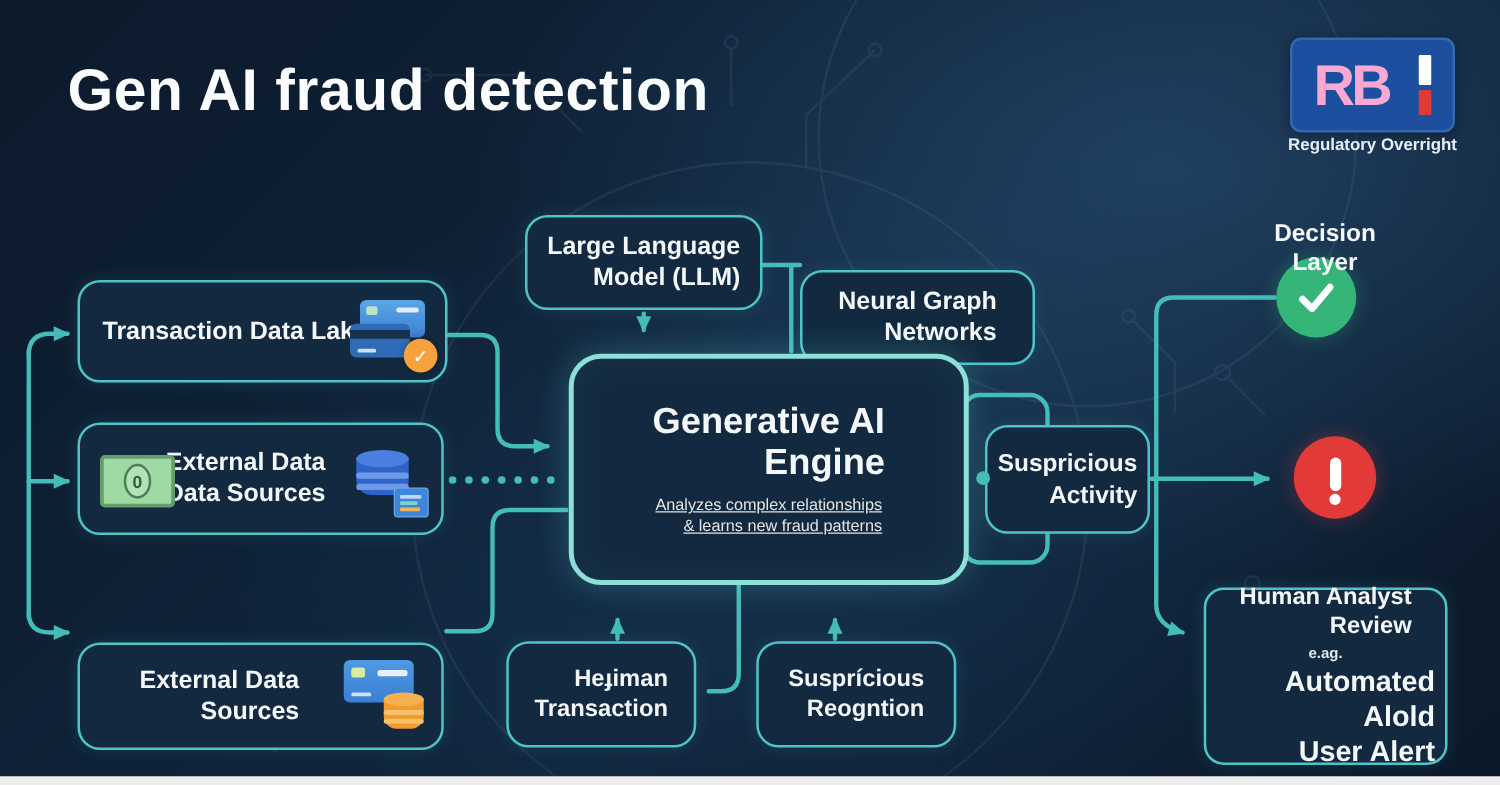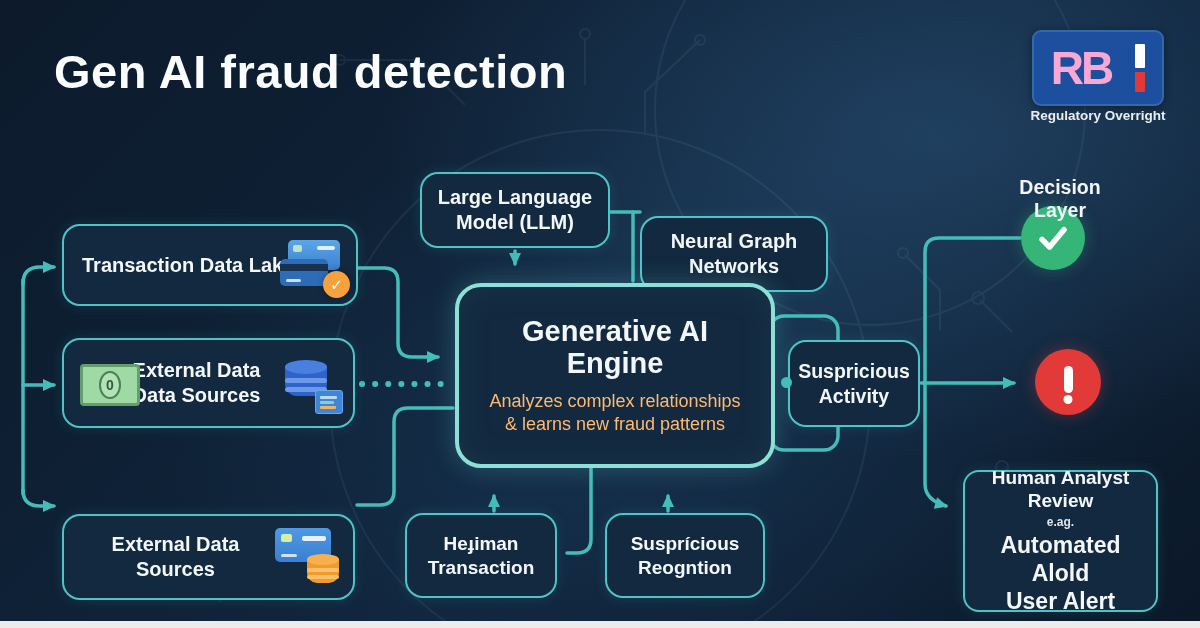--- a/index.html
+++ b/index.html
@@ -23,30 +23,30 @@
         box-shadow:0 2px 10px rgba(0,0,0,.4);}
   .logo-abbr{font-size:46px;font-weight:800;letter-spacing:-3px;color:#f9a8d4;line-height:1;margin-right:24px;text-align:center;}
   .logo-bar{width:10px;height:48px;display:flex;flex-direction:column;justify-content:space-between;}
   .logo-bar .top{height:24px;background:#ffffff;border-radius:1px;}
   .logo-bar .bot{height:20px;background:#e03a36;border-radius:1px;}
   .logo-caption{left:1008px;top:108px;width:180px;text-align:center;font-size:13.5px;font-weight:700;color:#e9eef6;z-index:4;}
 
   .layer-label{font-size:19.5px;font-weight:800;color:#f3f6fa;z-index:4;}
 
   .box{position:absolute;background:#12293f;border:2.5px solid #4fc4c6;border-radius:18px;
-       display:flex;align-items:center;justify-content:center;text-align:center;
+       display:flex;align-items:center;justify-content:center;text-align:right;
        font-weight:700;color:#f4f7fa;z-index:2;white-space:pre-line;
        box-shadow:0 0 14px rgba(70,200,200,.14);}
   .box .lbl{white-space:pre-line;line-height:1.25;}
 
   .engine{left:455px;top:283px;width:320px;height:185px;border:4px solid #8ce0d8;border-radius:26px;
           background:#13293f;flex-direction:column;z-index:2;
           box-shadow:0 0 26px rgba(100,225,215,.25), inset 0 0 30px rgba(40,90,110,.25);}
   .engine-title{font-size:29px;font-weight:800;line-height:1.12;white-space:pre-line;}
-  .engine-desc{font-size:18px;font-weight:500;color:#fdba74;margin-top:10px;line-height:1.3;white-space:pre-line;}
+  .engine-desc{font-size:13px;font-weight:500;color:#e5e5e5;margin-top:10px;line-height:1.3;white-space:pre-line;text-decoration:underline;}
 
   
   .circle{position:absolute;border-radius:50%;z-index:3;display:flex;align-items:center;justify-content:center;}
   .ok{left:1021px;top:206px;width:64px;height:64px;background:#35b578;box-shadow:0 0 16px rgba(53,181,120,.35);}
   .alert{left:1035px;top:349px;width:66px;height:66px;background:#e23a38;box-shadow:0 0 16px rgba(226,58,56,.35);}
   .excl-bar{width:9px;height:27px;background:#fff;border-radius:5px;margin-bottom:6px;}
   .excl-dot{position:absolute;bottom:11px;left:50%;transform:translateX(-50%);width:9px;height:9px;background:#fff;border-radius:50%;}
 
   .dot-node{left:781px;top:377px;width:11px;height:11px;border-radius:50%;background:#44bdb9;z-index:3;}
 

